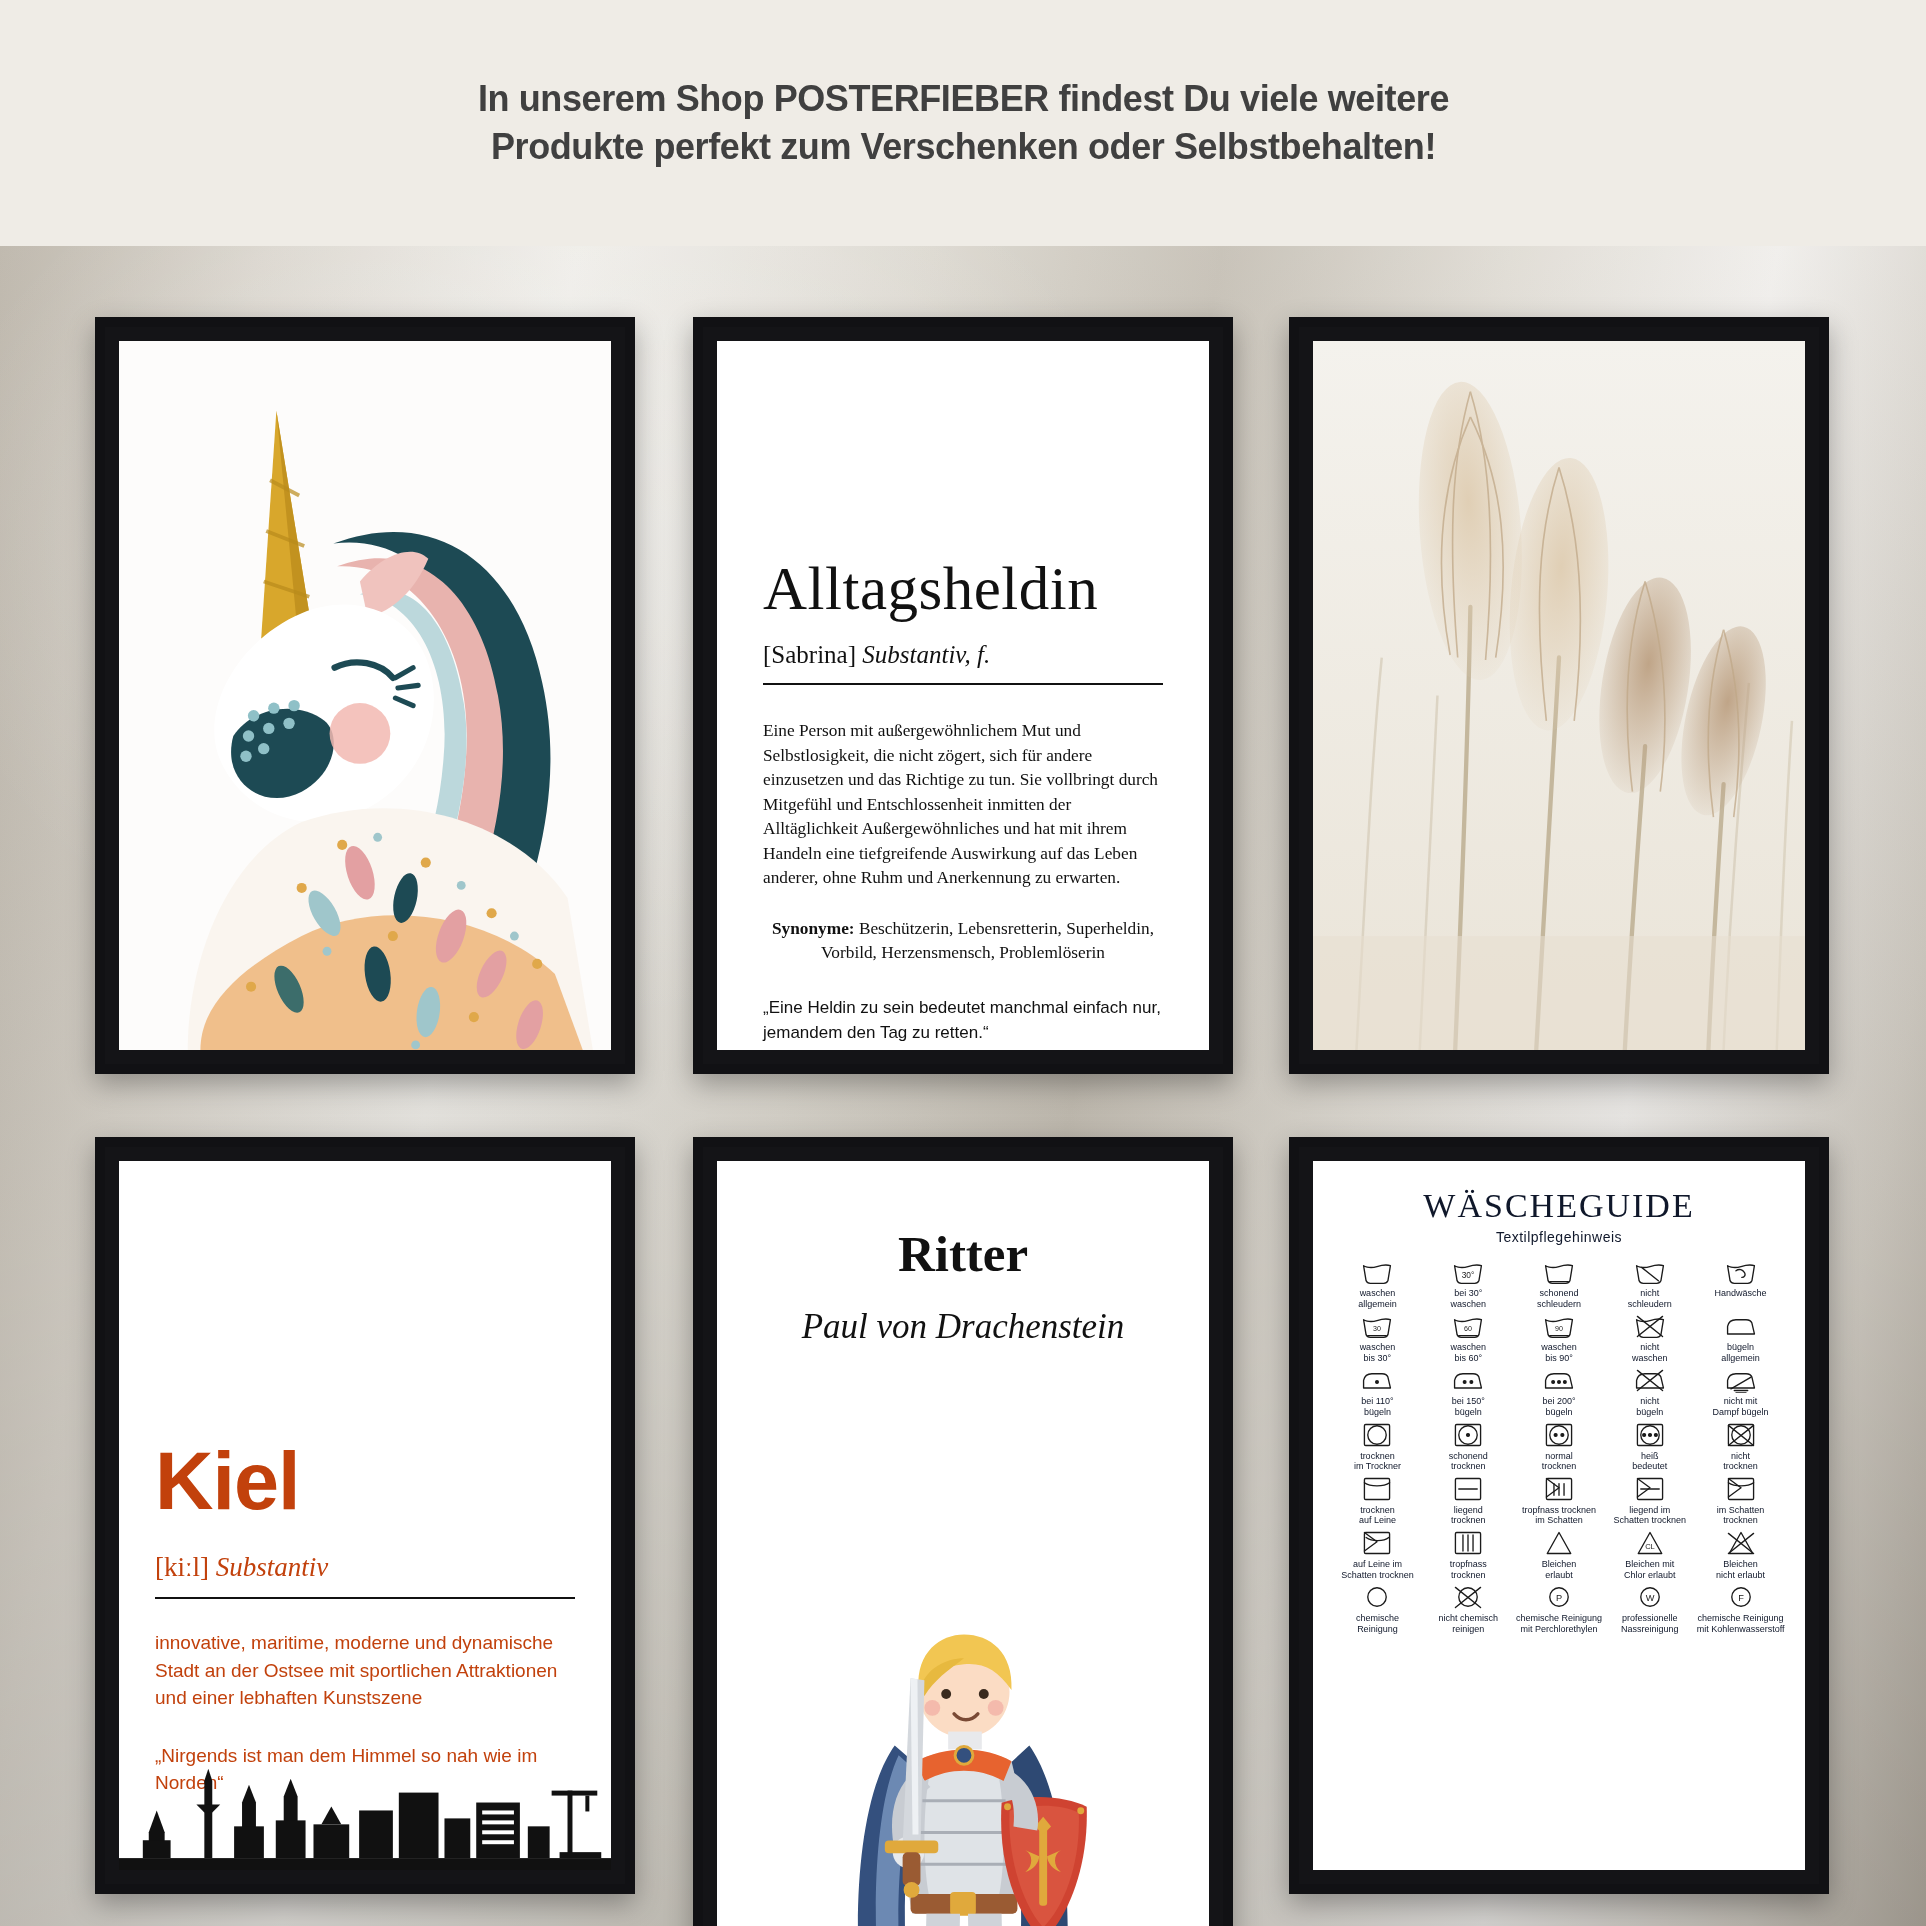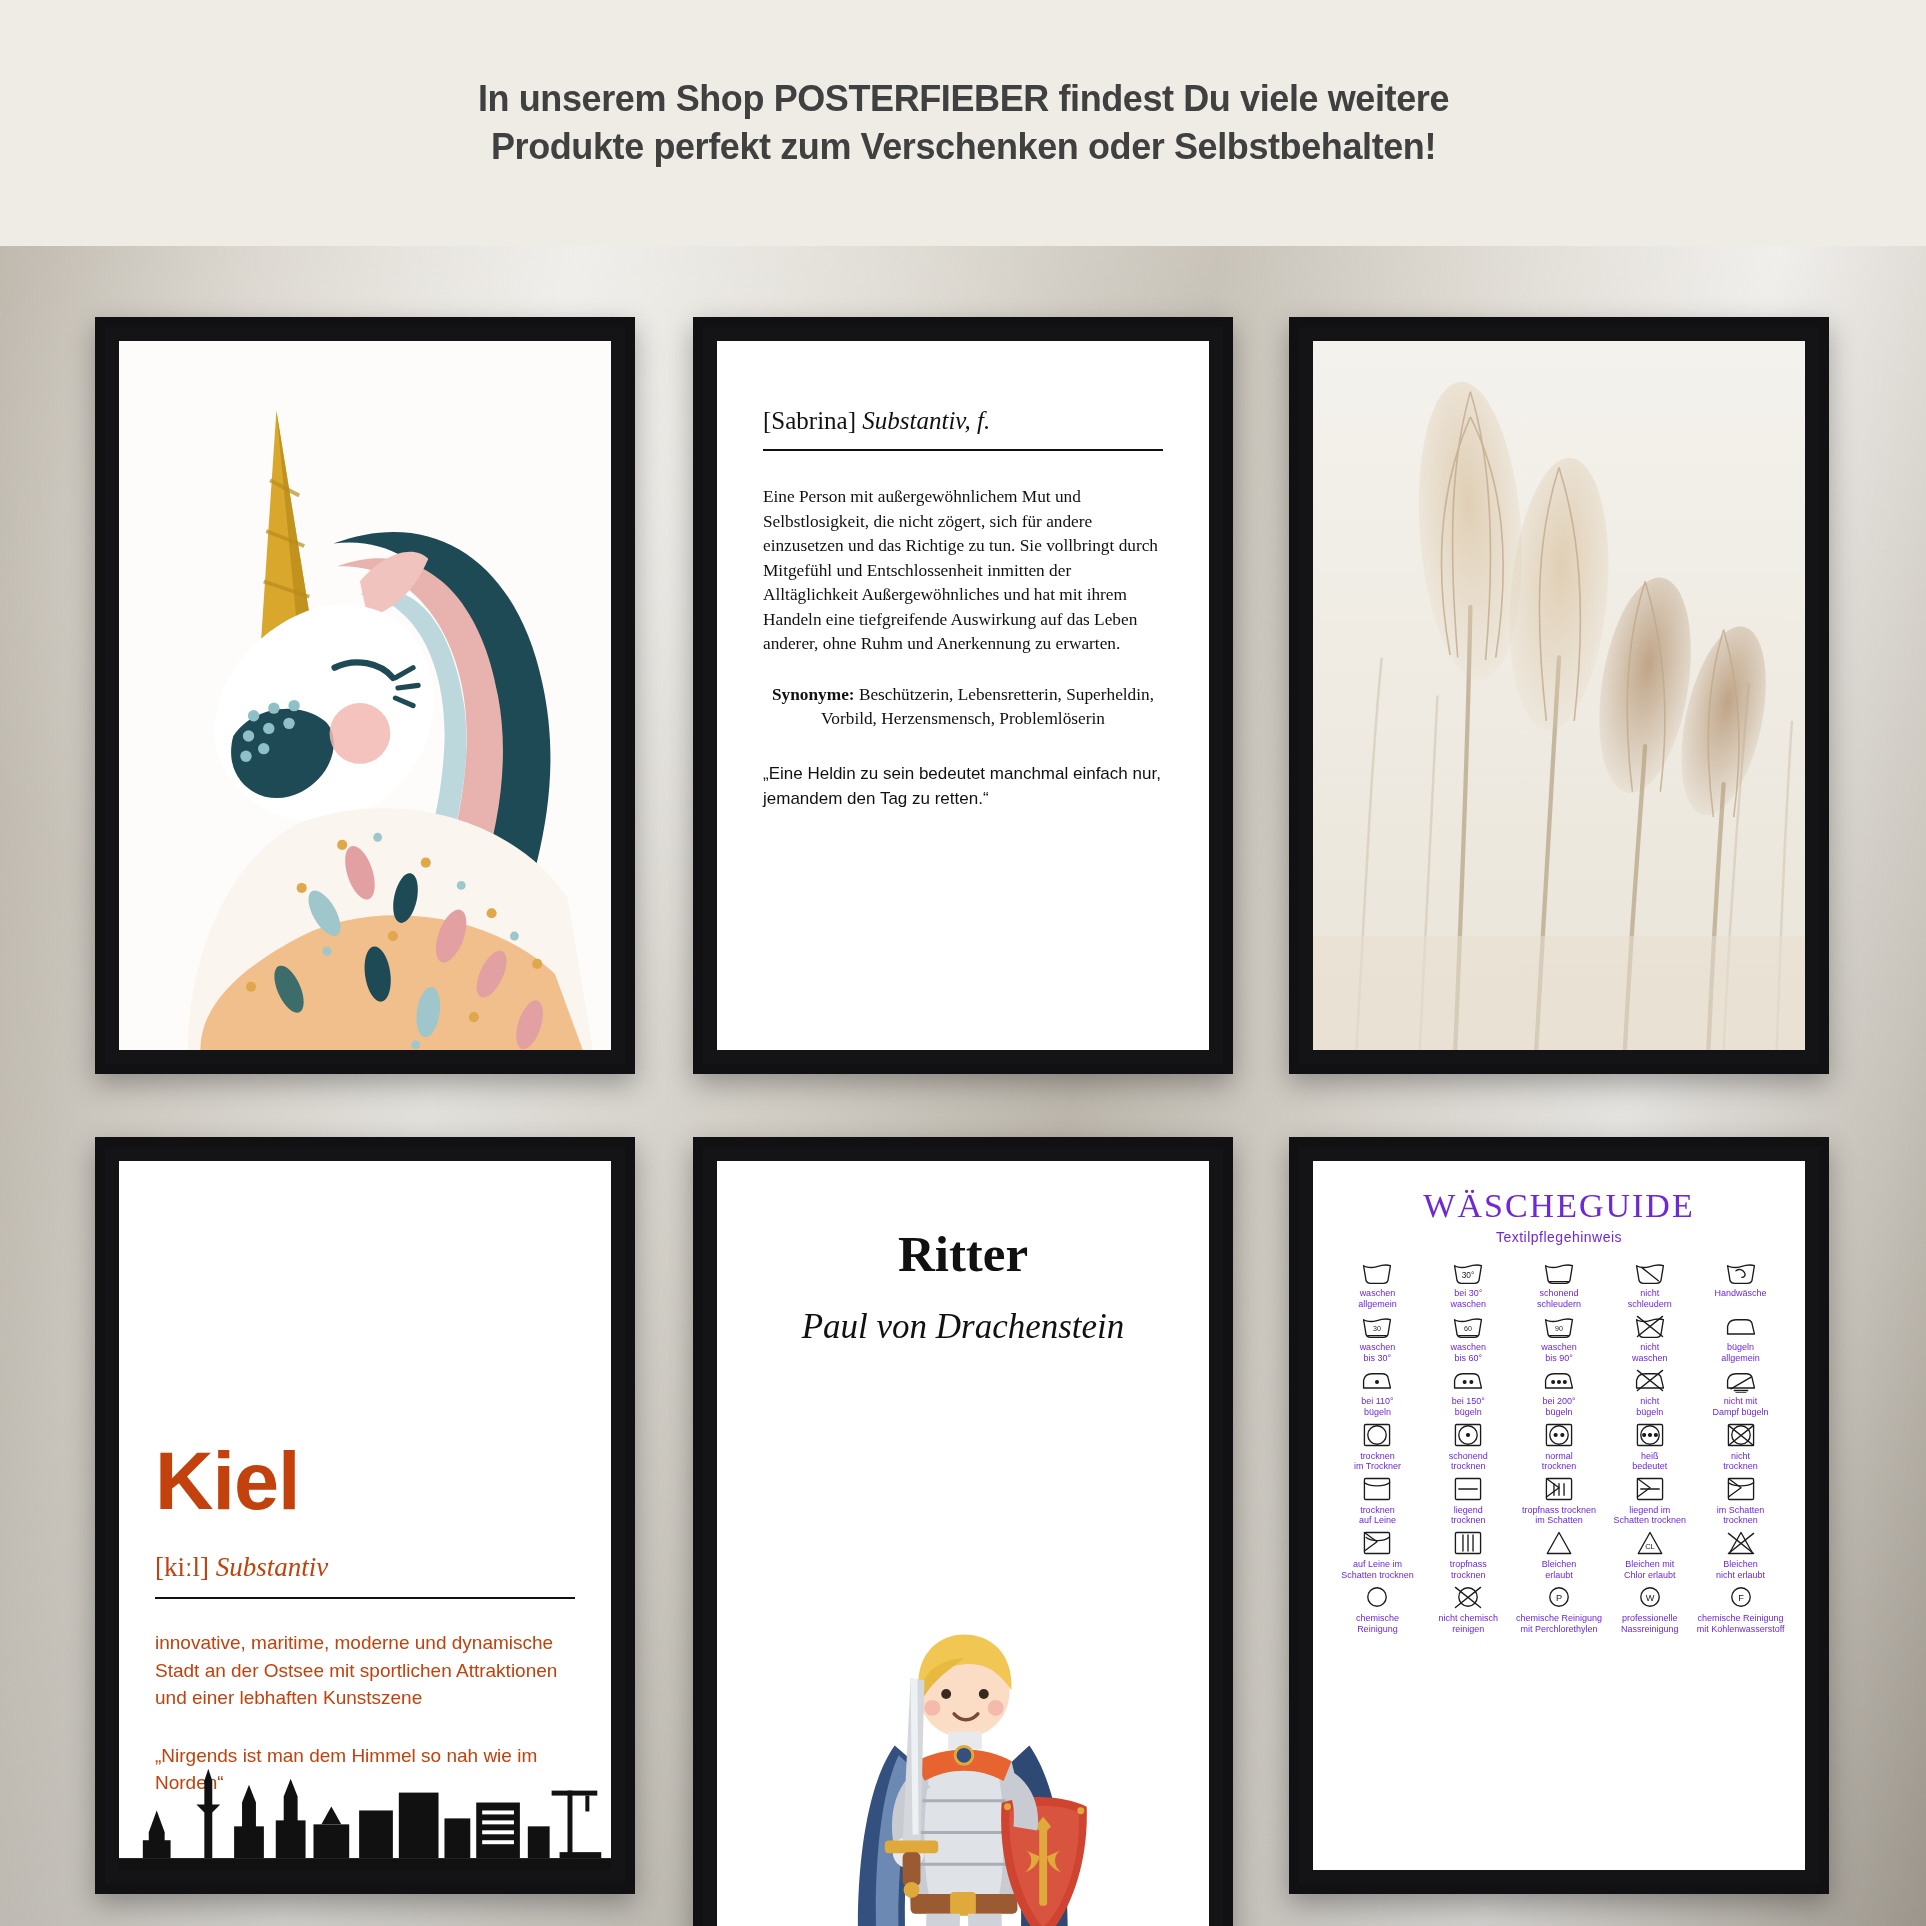--- a/index.html
+++ b/index.html
@@ -81,21 +81,21 @@
   .kiel .quote{font-size:19px;line-height:1.45;margin-top:30px;}
   .skyline{position:absolute;left:0;right:0;bottom:0;height:129px;}
 
   
   .ritter{padding:34px 30px 0;box-sizing:border-box;text-align:center;height:100%;position:relative;}
   .ritter .title{font-family:"Liberation Serif",serif;font-weight:bold;font-size:51px;color:#111;margin-top:30px;}
   .ritter .sub{font-family:"Liberation Serif",serif;font-style:italic;font-size:35px;color:#111;margin-top:24px;}
   .knight{position:absolute;left:50%;transform:translateX(-50%);bottom:14px;width:327px;height:475px;}
 
   
-  .wash{padding:26px 20px;box-sizing:border-box;text-align:center;color:#6d28d9;height:100%;}
+  .wash{padding:26px 20px;box-sizing:border-box;text-align:center;color:#0f172a;height:100%;}
   .wash .wtitle{font-family:"Liberation Serif",serif;font-size:34px;letter-spacing:2px;}
   .wash .wsub{font-size:14px;margin-top:4px;letter-spacing:0.5px;}
   .wgrid{display:grid;grid-template-columns:repeat(5,1fr);gap:4px 2px;margin-top:14px;}
   .wcell{display:flex;flex-direction:column;align-items:center;justify-content:flex-start;}
   .wcell svg{display:block;}
   .wcell .wlab{font-size:9px;line-height:1.18;margin-top:3px;white-space:pre-line;}
 
   
   .unicorn{width:100%;height:100%;display:block;background:#fdfcfb;}
   
@@ -190,20 +190,21 @@
           </g>
         </g>
       </svg>
     </div>
   </div>
 </div>
 
 <div class="frame" id="f2">
   <div class="mat">
     <div class="art defposter">
+      <div class="title">Alltagsheldin</div>
       <div class="pron">
         <span>[Sabrina]</span>
         <i>Substantiv, f.</i>
       </div>
       <div class="rule"></div>
       <div class="body">Eine Person mit außergewöhnlichem Mut und Selbstlosigkeit, die nicht zögert, sich für andere einzusetzen und das Richtige zu tun. Sie vollbringt durch Mitgefühl und Entschlossenheit inmitten der Alltäglichkeit Außergewöhnliches und hat mit ihrem Handeln eine tiefgreifende Auswirkung auf das Leben anderer, ohne Ruhm und Anerkennung zu erwarten.</div>
       <div class="syn">
         <b>Synonyme:</b>
         <span>Beschützerin, Lebensretterin, Superheldin, Vorbild, Herzensmensch, Problemlöserin</span>
       </div>

